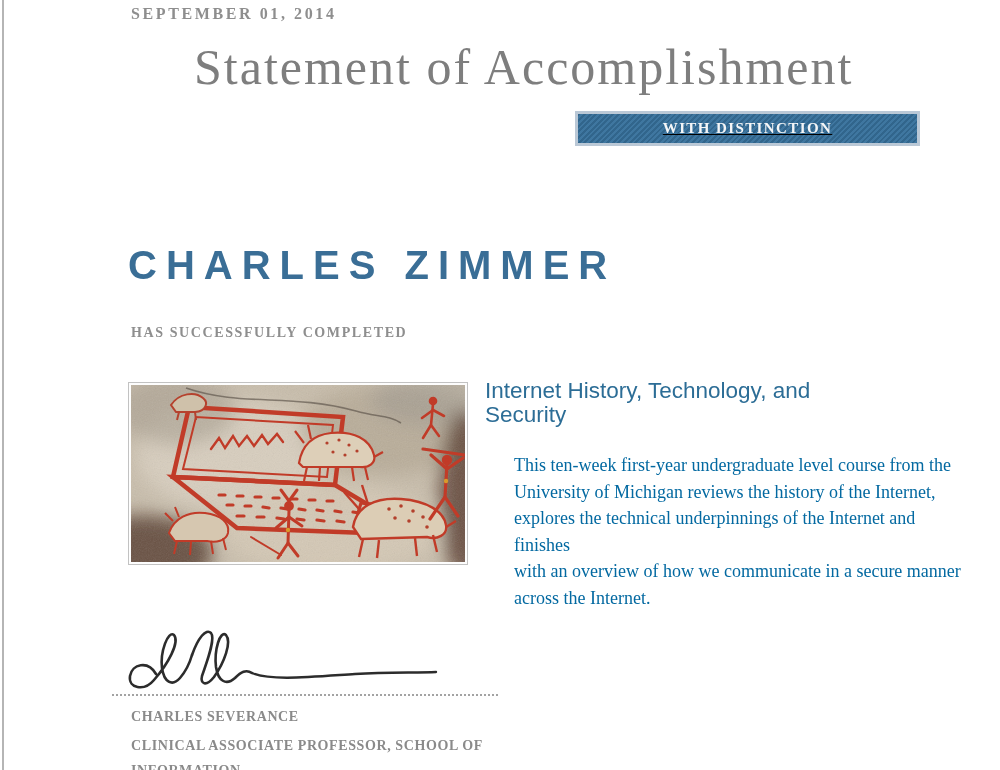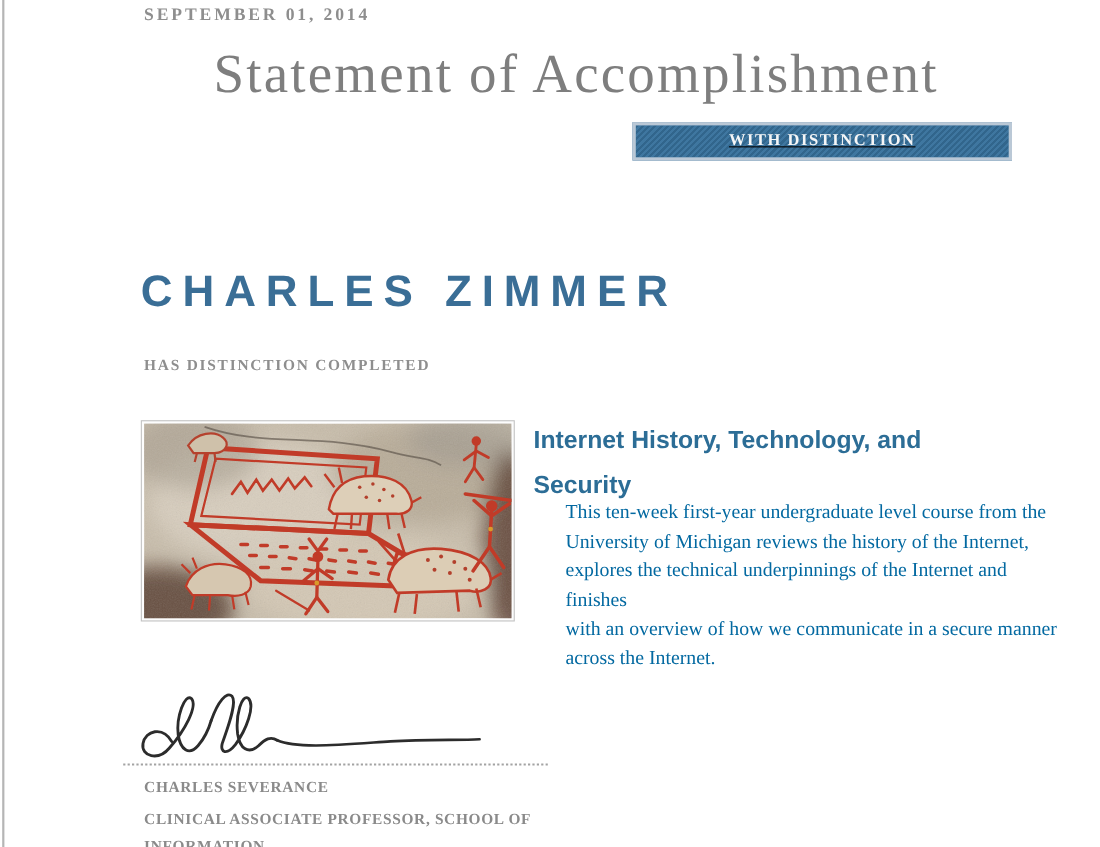--- a/index.html
+++ b/index.html
@@ -49,21 +49,21 @@
   .course-image-frame{
     position:absolute;left:128px;top:382px;
     width:334px;height:177px;
     border:1px solid #c2c2c2;
     padding:2px;background:#fdfdfd;
   }
   .course-image-frame svg{display:block;}
   .course-title{
     position:absolute;left:485px;top:379px;width:440px;
     font-family:"Liberation Sans", sans-serif;
-    font-size:22.5px;font-weight:700;line-height:41px;
+    font-size:22.5px;font-weight:400;line-height:24px;
     color:#2c6d96;white-space:pre-line;
   }
   .course-description{
     position:absolute;left:485px;top:452px;width:460px;
     font-size:18px;line-height:26.5px;
     color:#0369a1;white-space:pre-line;margin-left:29px;
   }
   .signature-wrap{
     position:absolute;left:120px;top:626px;width:340px;height:68px;
   }
@@ -92,21 +92,21 @@
   <div class="cert-date">SEPTEMBER 01, 2014</div>
 
   <div class="cert-title">Statement of Accomplishment</div>
 
   <div class="distinction-banner">
     <span>WITH DISTINCTION</span>
   </div>
 
   <div class="recipient-name">CHARLES ZIMMER</div>
 
-  <div class="completed-label">HAS DISTINCTION COMPLETED</div>
+  <div class="completed-label">HAS SUCCESSFULLY COMPLETED</div>
 
   <div class="course-image-frame">
     <svg width="334" height="177" viewBox="0 0 334 177">
       <defs>
         <filter id="soft" x="-60%" y="-60%" width="220%" height="220%">
           <feGaussianBlur stdDeviation="9"></feGaussianBlur>
         </filter>
         <filter id="grain">
           <feTurbulence type="fractalNoise" baseFrequency="0.85" numOctaves="2"></feTurbulence>
           <feColorMatrix type="saturate" values="0"></feColorMatrix>

